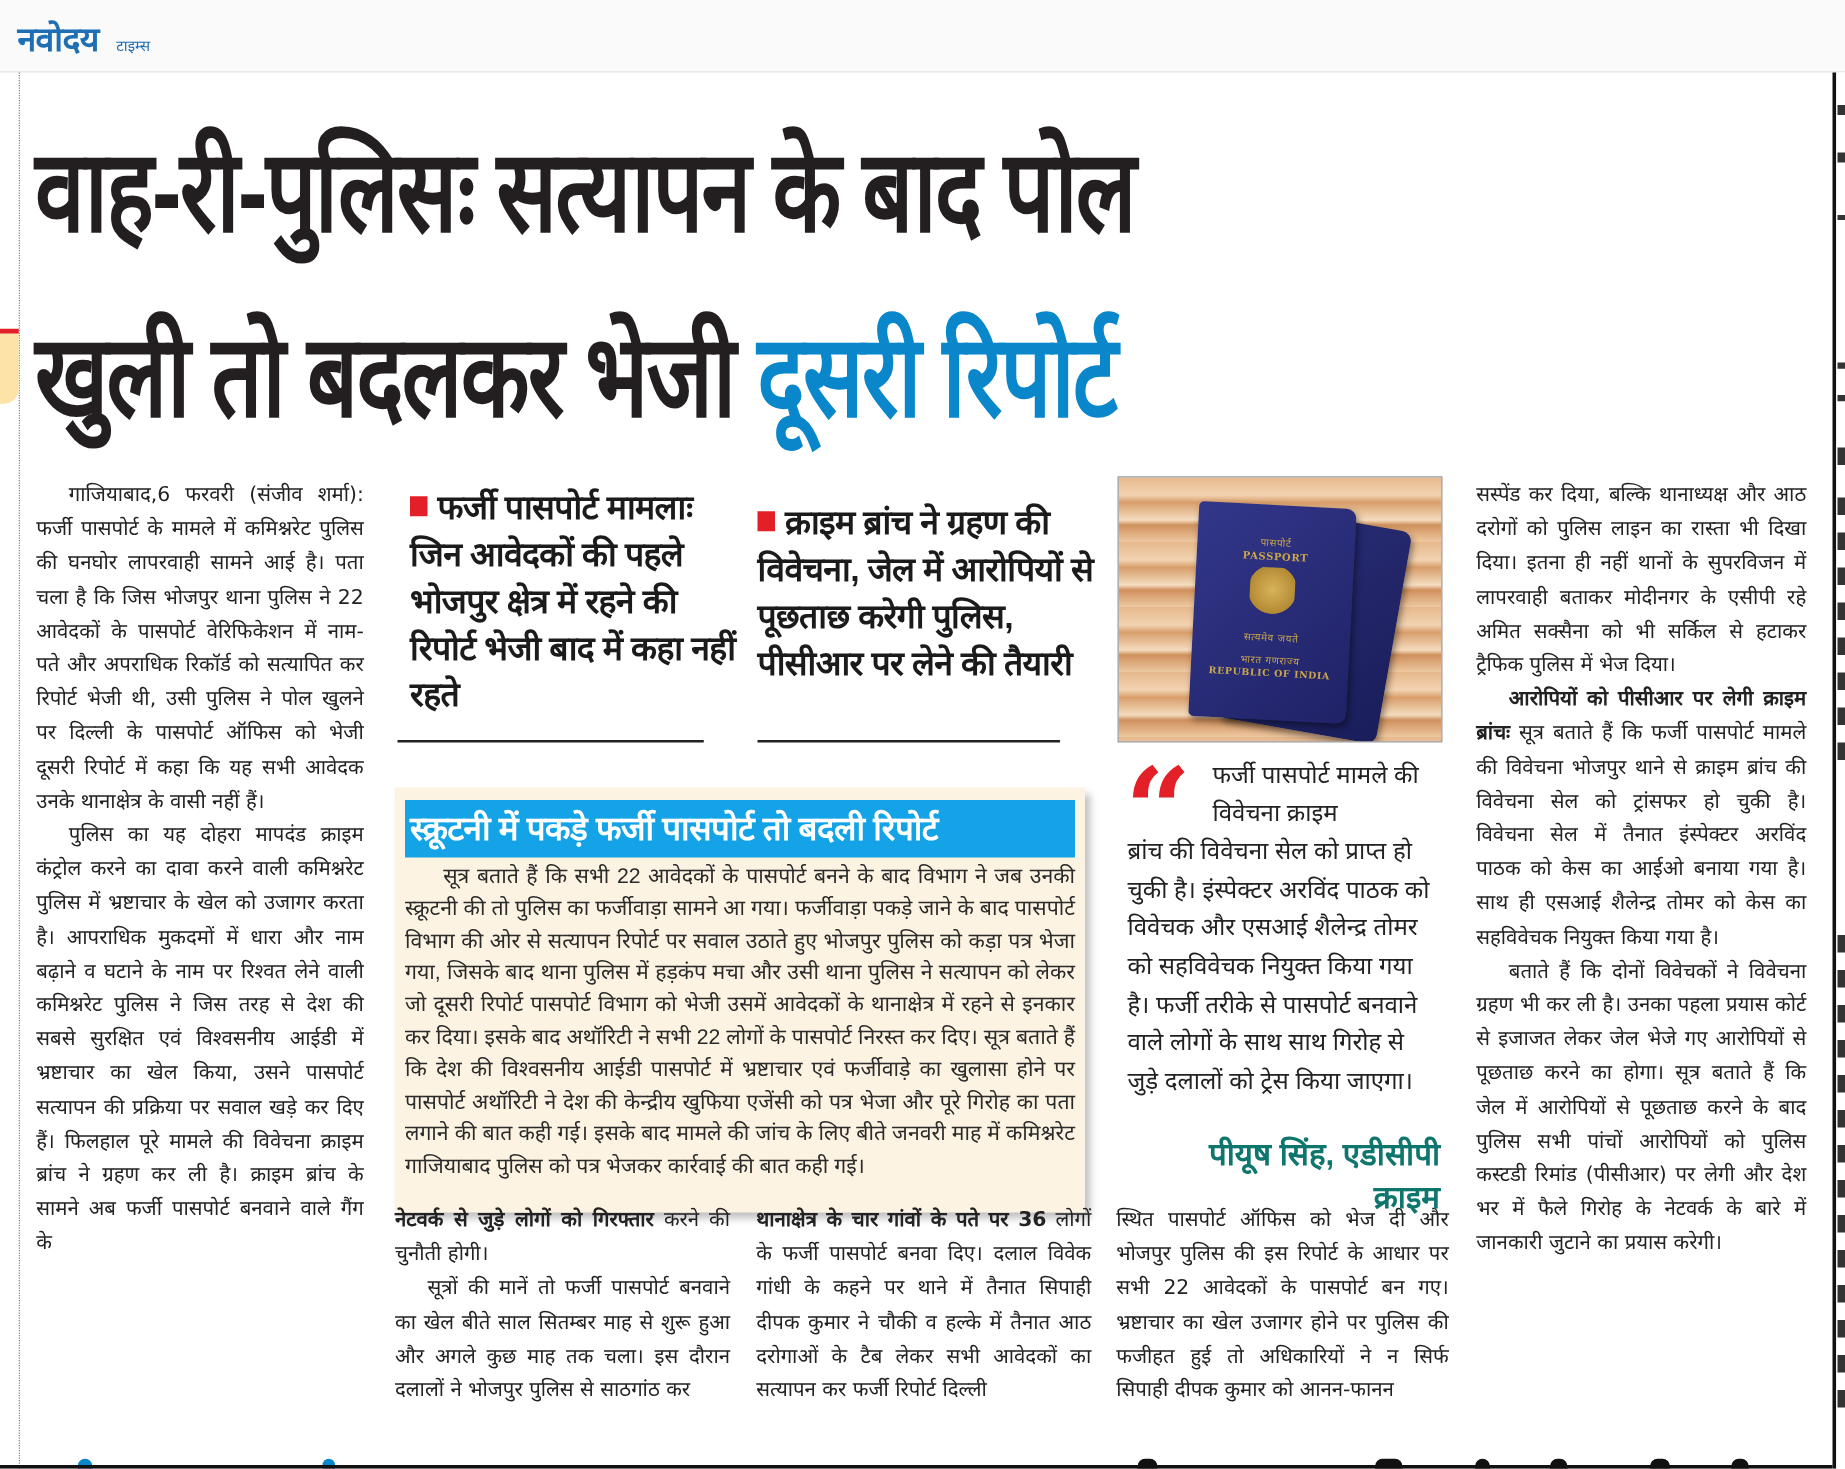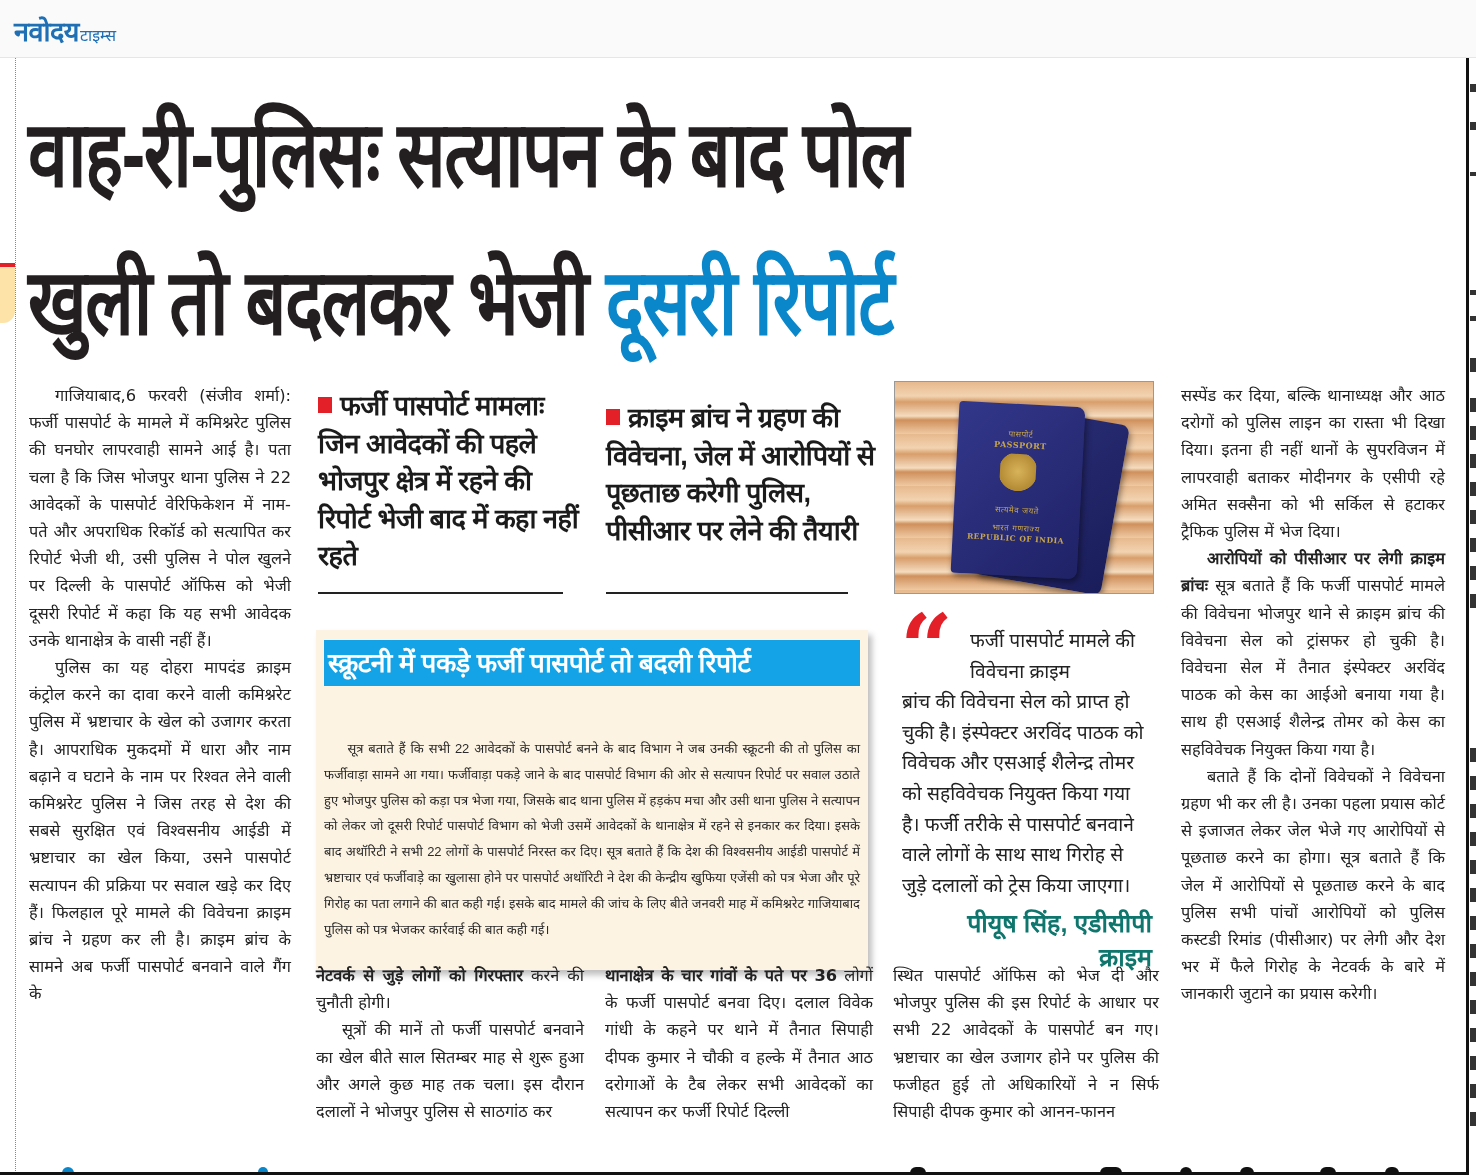--- a/index.html
+++ b/index.html
@@ -3,21 +3,21 @@
 <meta charset="utf-8">
 <style>
   * { box-sizing: border-box; margin: 0; padding: 0; }
   html, body { width: 1476px; height: 1175px; overflow: hidden; background: #ffffff; }
   body { position: relative; font-family: "DejaVu Sans", sans-serif; color: #1a1a1a; }
 
   
   .topbar { position: absolute; left: 0; top: 0; width: 1476px; height: 58px; background: #fafafa; border-bottom: 1px solid #e6e6e6; }
   .logo { position: absolute; left: 14px; top: 12px; display: flex; align-items: baseline; }
   .logo-main { font-family: "DejaVu Sans", sans-serif; font-weight: bold; font-size: 27px; color: #1f6fb5; letter-spacing: -0.5px; }
-  .logo-sub { font-family: "DejaVu Sans", sans-serif; font-size: 16px; color: #1f6fb5; margin-left: 1px; }
+  .logo-sub { font-family: "DejaVu Sans", sans-serif; font-size: 12px; color: #1f6fb5; margin-left: 14px; }
   .edition { position: absolute; left: 163px; top: 9px; font-family: "Liberation Sans", sans-serif; font-size: 14.5px; line-height: 21px; color: #111; }
 
   
   .left-dotted { position: absolute; left: 15px; top: 58px; width: 0; height: 1117px; border-left: 1px dotted #888; }
   .left-red { position: absolute; left: 0; top: 263px; width: 15px; height: 4px; background: #e32027; }
   .left-yellow { position: absolute; left: 0; top: 267px; width: 15px; height: 56px; background: #fde3a7; border-bottom-right-radius: 12px; }
   .right-rule { position: absolute; left: 1466px; top: 58px; width: 3px; height: 1117px; background: #111; }
   .right-bleed { position: absolute; left: 1469px; top: 58px; width: 7px; height: 1117px; background: #fff; overflow: hidden; }
   .bleed-mark { position: absolute; left: 1px; width: 6px; height: 8px; background: #333; }
 
@@ -30,47 +30,47 @@
   .col-text { position: absolute; font-family: "DejaVu Sans", sans-serif; font-size: 16.3px; line-height: 27.2px; color: #222; text-align: justify; }
   .col-text p { text-indent: 1.6em; }
   .col-text p.noindent { text-indent: 0; }
   .col-text b { font-weight: bold; }
 
   .col1 { left: 29px; top: 382px; width: 262px; }
 
   
   .hl { position: absolute; font-family: "Liberation Sans", sans-serif; font-weight: bold; font-size: 27px; line-height: 37.5px; color: #1b1b1b; letter-spacing: -0.5px; }
   .hl .bullet { display: inline-block; width: 14px; height: 16px; background: #e32027; margin-right: 8px; vertical-align: 2px; }
-  .hl1 { left: 318px; top: 388px; width: 262px; }
+  .hl1 { left: 328px; top: 388px; width: 262px; }
   .hl2 { left: 606px; top: 400px; width: 270px; }
   .hl-rule { position: absolute; height: 2px; background: #222; top: 592px; }
 
   
   .box { position: absolute; left: 316px; top: 630px; width: 552px; height: 340px; background: #fdf3e2; box-shadow: 4px 5px 6px rgba(0,0,0,0.25); }
   .box-title { position: absolute; left: 8px; top: 10px; width: 536px; height: 46px; background: #13a3e6; color: #fff; font-family: "Liberation Sans", sans-serif; font-weight: bold; font-size: 26.5px; line-height: 46px; padding-left: 4px; white-space: nowrap; letter-spacing: -0.4px; }
-  .box-body { position: absolute; left: 8px; top: 58px; width: 536px; font-family: "Liberation Sans", sans-serif; font-size: 13px; line-height: 25.8px; color: #2a2a2a; text-align: justify; margin-top: 48px; }
+  .box-body { position: absolute; left: 8px; top: 58px; width: 536px; font-family: "Liberation Sans", sans-serif; font-size: 17px; line-height: 25.8px; color: #2a2a2a; text-align: justify; }
   .box-body p { text-indent: 1.8em; }
 
   
   .col2 { left: 316px; top: 962px; width: 268px; }
   .col3 { left: 605px; top: 962px; width: 268px; }
   .col4 { left: 893px; top: 962px; width: 266px; }
 
   
   .photo { position: absolute; left: 894px; top: 381px; width: 260px; height: 213px; border: 1px solid #999; overflow: hidden;
            background: repeating-linear-gradient(180deg, #e7b98d 0px, #f2d3b1 14px, #d89e6b 20px, #f4dcbf 34px, #cf905c 38px, #efcaa3 52px); }
   .pp { position: absolute; width: 126px; height: 172px; border-radius: 4px 8px 8px 4px; background: linear-gradient(135deg, #2b2f78, #1a1d5a); box-shadow: 2px 3px 6px rgba(0,0,0,0.45); }
   .pp1 { left: 95px; top: 32px; transform: rotate(10deg); }
   .pp2 { left: 60px; top: 22px; transform: rotate(3deg); background: linear-gradient(135deg, #33378a, #1f2266); }
   .pp-text { position: absolute; left: 0; width: 100%; text-align: center; color: #c9a64b; font-family: "DejaVu Serif", serif; font-size: 8px; letter-spacing: 0.5px; }
   .emblem { position: absolute; left: 44px; top: 50px; width: 36px; height: 44px; border-radius: 10px 10px 4px 4px; background: radial-gradient(circle at 50% 40%, #d8b35a 0, #b38a34 60%, transparent 62%); }
 
   
   .quote-mark { position: absolute; left: 900px; top: 608px; font-family: "DejaVu Serif", serif; font-weight: bold; font-size: 92px; line-height: 80px; color: #e32027; }
-  .quote { position: absolute; left: 902px; top: 606px; width: 250px; font-family: "Liberation Sans", sans-serif; font-size: 19.2px; line-height: 30.6px; color: #222; margin-top: 20px; }
+  .quote { position: absolute; left: 902px; top: 606px; width: 250px; font-family: "Liberation Sans", sans-serif; font-size: 19.2px; line-height: 30.6px; color: #222; }
   .quote .q-first { display: block; padding-left: 68px; }
   .quote-src { position: absolute; left: 930px; top: 905px; width: 222px; text-align: right; font-family: "Liberation Sans", sans-serif; font-weight: bold; font-size: 25px; color: #0f766e; }
 
   .col5 { left: 1181px; top: 382px; width: 264px; }
 
   
   .bottom-rule { position: absolute; left: 0; top: 1172px; width: 1466px; height: 3px; background: #111; }
   .next-blob { position: absolute; top: 1167px; height: 8px; border-radius: 6px 6px 0 0; }
 </style>
 </head>

